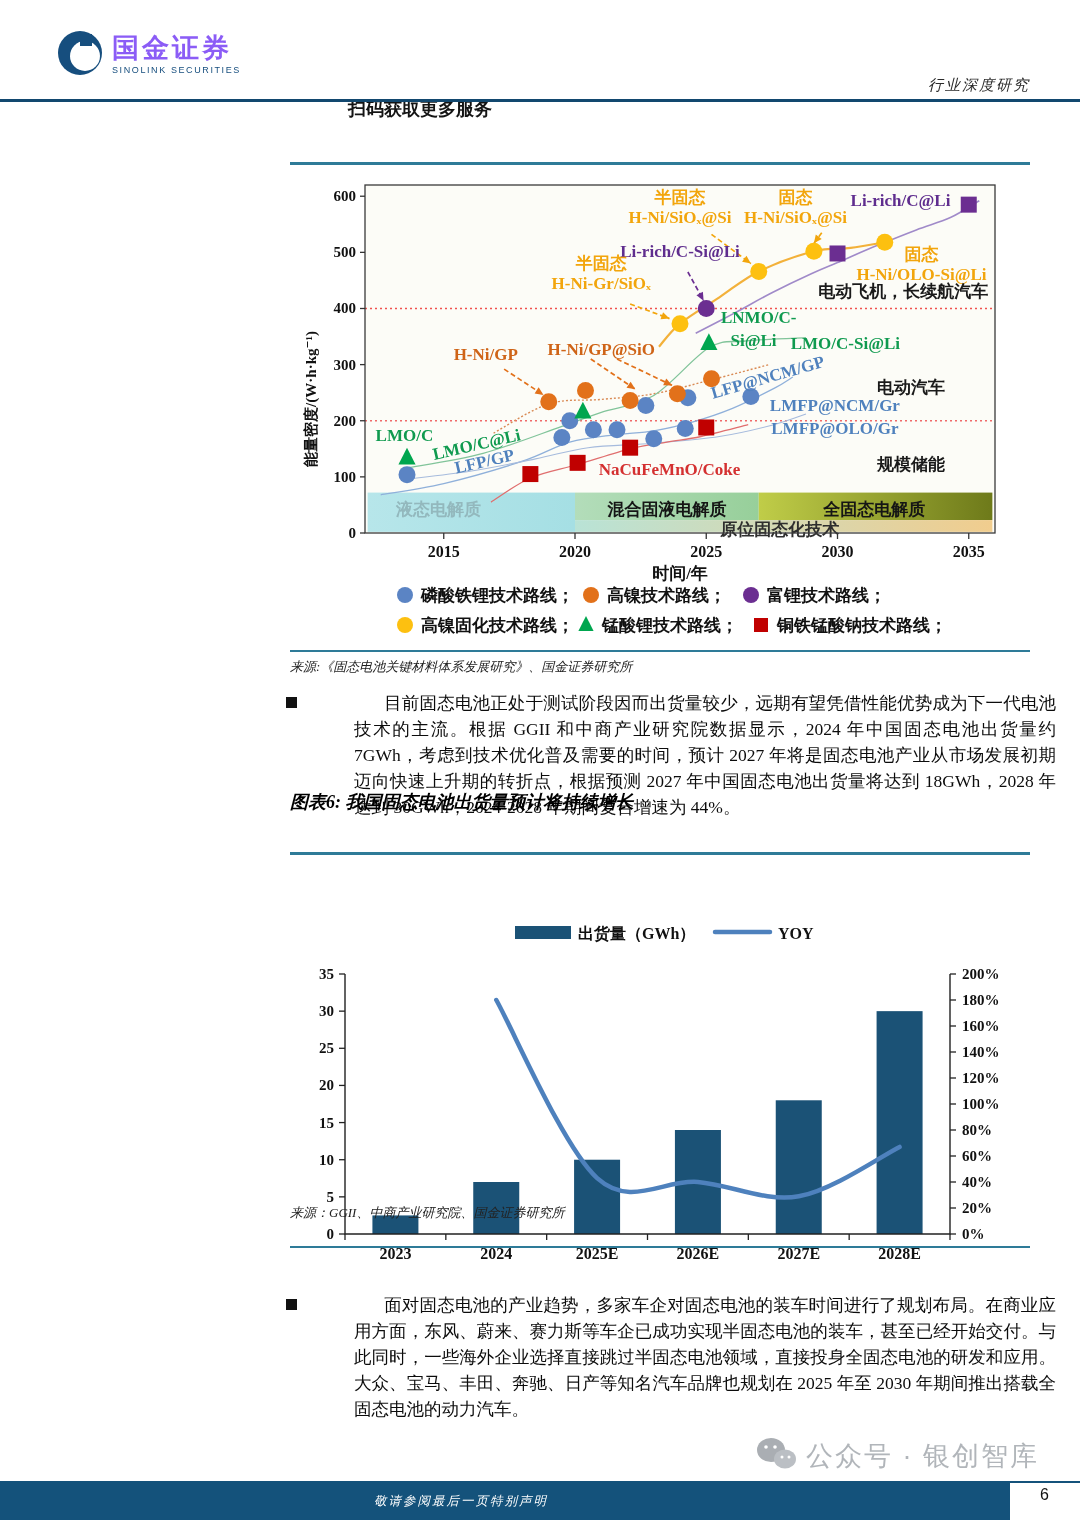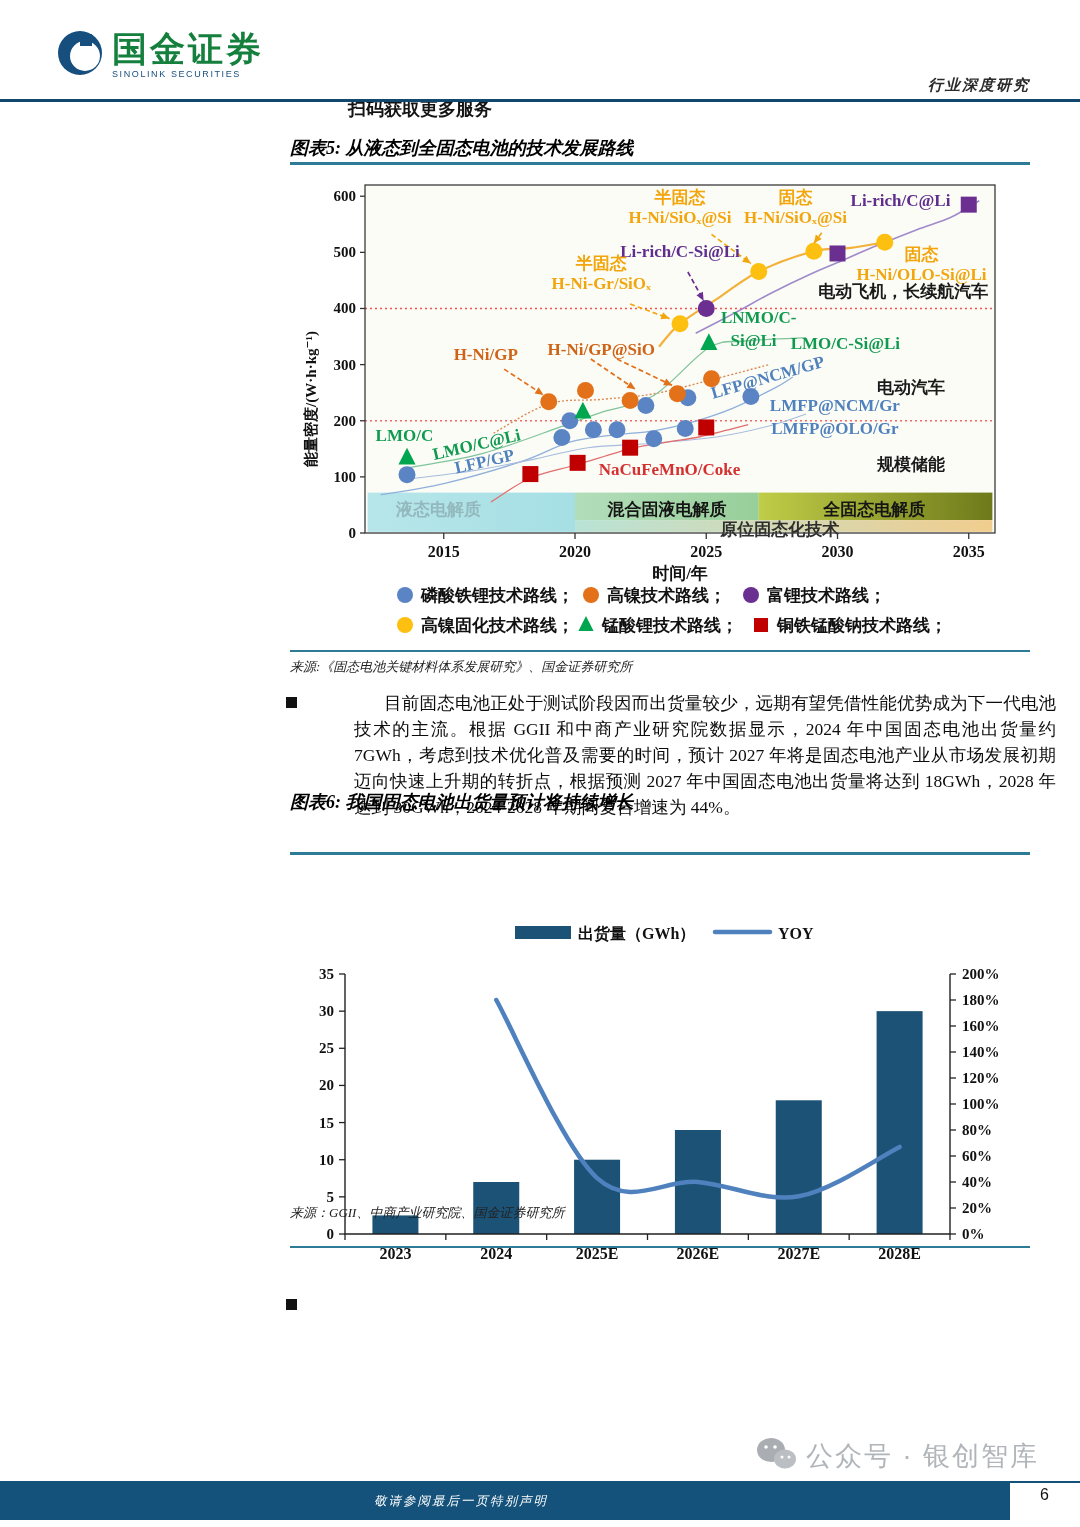--- a/index.html
+++ b/index.html
@@ -2,27 +2,27 @@
 <html><head>
 <meta charset="utf-8">
 <style>
   html,body{margin:0;padding:0;background:#e9e9e9;}
   .page{position:relative;width:1080px;height:1527px;background:#ffffff;margin:0 auto;overflow:hidden;
         font-family:"Liberation Serif","DejaVu Serif",serif;color:#111;}
   .abs{position:absolute;}
   
   .logo-wrap{left:57px;top:30px;display:flex;align-items:center;gap:9px;}
   .logo-txt{display:flex;flex-direction:column;line-height:1;}
-  .logo-cn{font-family:"Liberation Sans","DejaVu Sans",sans-serif;font-weight:700;font-size:35px;
-           color:#15803d;letter-spacing:3px;text-align:center;}
+  .logo-cn{font-family:"Liberation Sans","DejaVu Sans",sans-serif;font-weight:700;font-size:27px;
+           color:#8b5cf6;letter-spacing:3px;}
   .logo-en{font-family:"Liberation Sans","DejaVu Sans",sans-serif;font-weight:400;font-size:9px;
            color:#164e7e;letter-spacing:1.6px;margin-top:4px;}
   .tagline{left:348px;top:56px;font-family:"Liberation Sans","DejaVu Sans",sans-serif;
            font-weight:700;font-size:18px;color:#141414;margin-top:41px;}
-  .doctype{right:50px;top:76px;font-size:15px;font-weight:700;font-style:italic;letter-spacing:2px;color:#2a2a2a;}
+  .doctype{right:50px;top:76px;font-size:15px;font-weight:400;font-style:italic;letter-spacing:2px;color:#2a2a2a;}
   .header-rule{left:0;top:99px;width:1080px;height:3px;background:#12486f;}
   
   .fig-title{left:290px;font-size:18px;font-weight:700;font-style:italic;color:#000;}
   .fig-rule{left:290px;width:740px;height:3px;background:#2e7b98;}
   .fig-source{left:290px;font-size:13px;font-style:italic;color:#222;}
   .chart-box{left:290px;width:740px;}
   
   .bullet{width:11px;height:11px;background:#111;}
   .para{left:330px;width:702px;font-size:17.5px;line-height:26px;text-align:justify;color:#0c0c0c;font-weight:500;margin-left:24px;}
   
@@ -51,21 +51,20 @@
     </span>
     <span class="logo-txt">
       <span class="logo-cn">国金证券</span>
       <span class="logo-en">SINOLINK SECURITIES</span>
     </span>
   </div>
   <div class="abs tagline">扫码获取更多服务</div>
   <div class="abs doctype">行业深度研究</div>
   <div class="abs header-rule"></div>
 
-  <div class="abs fig-title" style="top:136px">图表5: 从液态到全固态电池的技术发展路线</div>
   <div class="abs fig-rule" style="top:162px"></div>
   <div class="abs chart-box" style="top:168px;height:480px"><svg viewBox="0 0 740 480" width="740" height="480">
         <defs>
           <linearGradient id="bg0" x1="0" y1="0" x2="1" y2="0">
             <stop offset="0%" stop-color="#b7e6ea"></stop>
             <stop offset="100%" stop-color="#a5dfe4"></stop>
           </linearGradient>
           <linearGradient id="bg1" x1="0" y1="0" x2="1" y2="0">
             <stop offset="0%" stop-color="#b3ddba"></stop>
             <stop offset="100%" stop-color="#97cf9a"></stop>
@@ -275,20 +274,21 @@
         <text x="206.25" y="355" text-anchor="middle" font-size="16" fill="#111" font-weight="700" font-family="&quot;Liberation Sans&quot;,&quot;DejaVu Sans&quot;,sans-serif">2024</text>
         <text x="307.0833333333333" y="355" text-anchor="middle" font-size="16" fill="#111" font-weight="700" font-family="&quot;Liberation Sans&quot;,&quot;DejaVu Sans&quot;,sans-serif">2025E</text>
         <text x="407.91666666666663" y="355" text-anchor="middle" font-size="16" fill="#111" font-weight="700" font-family="&quot;Liberation Sans&quot;,&quot;DejaVu Sans&quot;,sans-serif">2026E</text>
         <text x="508.75" y="355" text-anchor="middle" font-size="16" fill="#111" font-weight="700" font-family="&quot;Liberation Sans&quot;,&quot;DejaVu Sans&quot;,sans-serif">2027E</text>
         <text x="609.5833333333333" y="355" text-anchor="middle" font-size="16" fill="#111" font-weight="700" font-family="&quot;Liberation Sans&quot;,&quot;DejaVu Sans&quot;,sans-serif">2028E</text>
       </svg></div>
   <div class="abs fig-rule" style="top:1246px;height:2px"></div>
   <div class="abs fig-source" style="top:1204px">来源：GGII、中商产业研究院、国金证券研究所</div>
 
   <div class="abs bullet" style="left:286px;top:1299px"></div>
+  <div class="abs para" style="top:1292px"><span style="display:inline-block;width:30px"></span><span>面对固态电池的产业趋势，多家车企对固态电池的装车时间进行了规划布局。在商业应用方面，东风、蔚来、赛力斯等车企已成功实现半固态电池的装车，甚至已经开始交付。与此同时，一些海外企业选择直接跳过半固态电池领域，直接投身全固态电池的研发和应用。大众、宝马、丰田、奔驰、日产等知名汽车品牌也规划在 2025 年至 2030 年期间推出搭载全固态电池的动力汽车。</span></div>
 
   <div class="abs watermark">
     <span>
       <svg width="42" height="36" viewBox="0 0 42 36">
         <ellipse cx="15" cy="14" rx="14" ry="12" fill="#9ca1a6"></ellipse>
         <ellipse cx="29" cy="23" rx="11" ry="9.5" fill="#b0b5ba"></ellipse>
         <circle cx="10" cy="11" r="1.8" fill="#ffffff"></circle>
         <circle cx="19" cy="11" r="1.8" fill="#ffffff"></circle>
         <circle cx="26" cy="21" r="1.5" fill="#ffffff"></circle>
         <circle cx="33" cy="21" r="1.5" fill="#ffffff"></circle>

